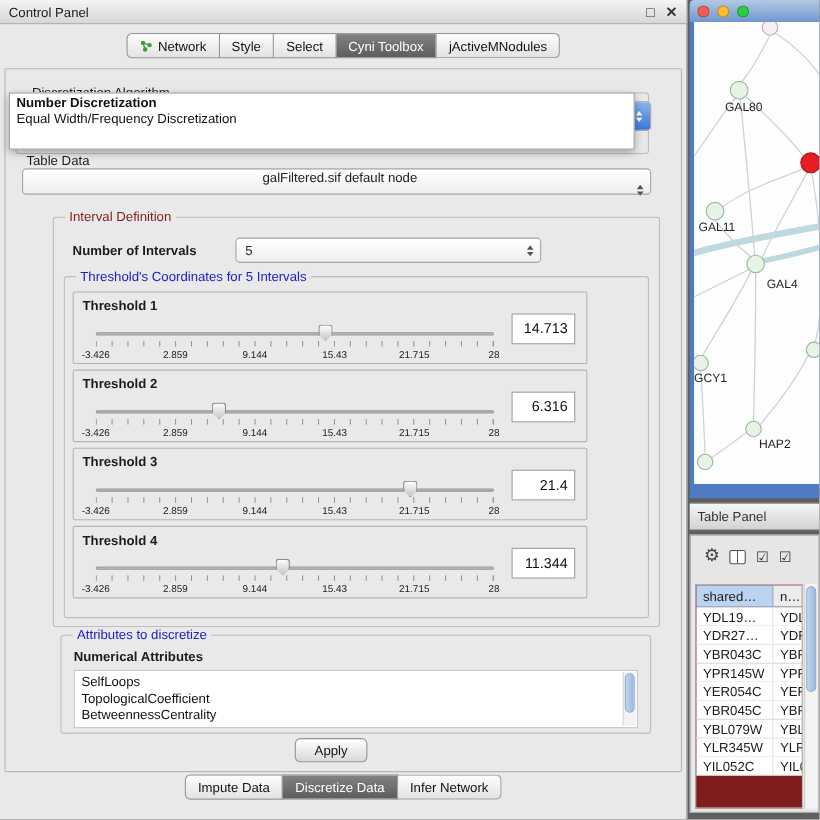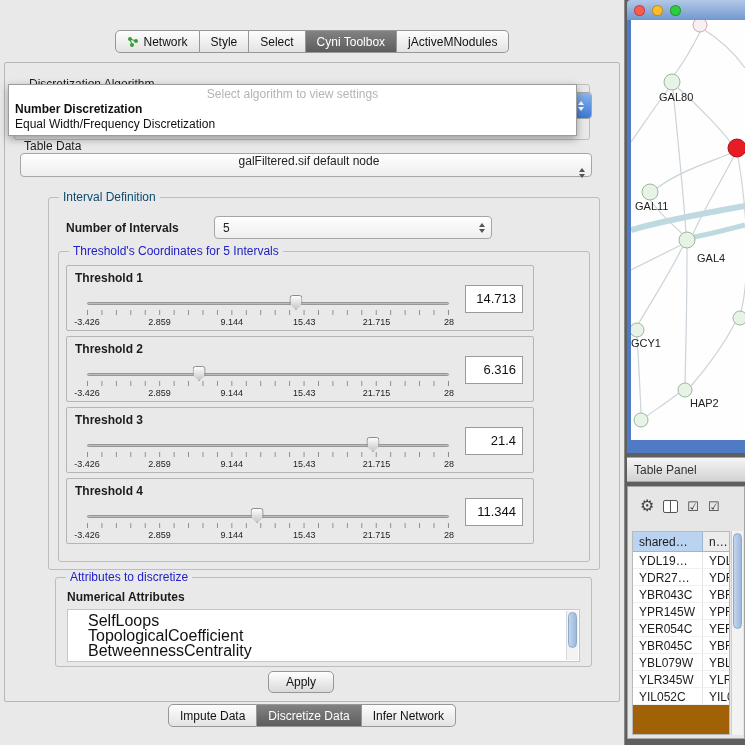--- a/index.html
+++ b/index.html
@@ -16,21 +16,21 @@
   .tabbar { position:absolute; left:0; top:30px; width:100%; display:flex; justify-content:center; }
   .tab { height:23px; display:flex; align-items:center; gap:5px; padding:0 11px; font-size:12px; background:linear-gradient(#fdfdfd,#e3e3e3); border:1px solid #979797; border-left:none; color:#111; }
   .tab:first-child { border-left:1px solid #979797; border-radius:5px 0 0 5px; }
   .tab:last-child { border-radius:0 5px 5px 0;text-align:center; }
   .tab.selected { background:linear-gradient(#828282,#5d5d5d); color:#fff; }
 
   .content-frame { position:absolute; left:4px; top:62px; width:616px; height:640px; border:1px solid #b6b6b6; border-radius:2px; background:#e9e9e9; }
 
   .group { position:absolute; border:1px solid #bdbdbd; border-radius:3px; }
   .group-title { position:absolute; top:-8px; left:10px; background:#e9e9e9; padding:0 4px; font-size:12px; white-space:nowrap; }
-  .gt-green { color:#0c4a6e; }
+  .gt-green { color:#7f1d1d; }
   .gt-blue { color:#2020c8; }
 
   .combo { position:absolute; background:linear-gradient(#ffffff,#eeeeee); border:1px solid #a6a6a6; border-radius:4px; display:flex; align-items:center; padding:0 2px 0 8px; font-size:12px; color:#222; }
   .stepper { margin-left:auto; display:flex; flex-direction:column; align-items:center; gap:2px; padding:0 4px; }
   .tri-up { width:0; height:0; border-left:3.5px solid transparent; border-right:3.5px solid transparent; border-bottom:4.5px solid #555; }
   .tri-down { width:0; height:0; border-left:3.5px solid transparent; border-right:3.5px solid transparent; border-top:4.5px solid #555; }
   .combo-cap { margin-left:auto; width:20px; align-self:stretch; border-radius:0 3px 3px 0; background:linear-gradient(#8ab4ec,#3c78d8); display:flex; flex-direction:column; align-items:center; justify-content:center; gap:2px; }
   .combo-cap .tri-up { border-bottom-color:#fff; }
   .combo-cap .tri-down { border-top-color:#fff; }
 
@@ -46,21 +46,21 @@
   .th-label { position:absolute; left:8px; top:5px; font-weight:bold; font-size:12px; }
   .th-slider { position:absolute; left:20px; top:26px; width:362px; height:38px; }
   .th-track { position:absolute; left:0; top:10px; width:100%; height:3px; background:#bdbdbd; border:1px solid #979797; border-radius:2px; }
   .th-thumb { position:absolute; top:3px; width:13px; height:15px; transform:translateX(-50%); background:linear-gradient(#fdfdfd,#c7c7c7); border:1px solid #8a8a8a; border-radius:3px; clip-path:polygon(0 0,100% 0,100% 62%,50% 100%,0 62%); }
   .th-ticks { position:absolute; left:0; top:18px; width:100%; height:5px; background-image:linear-gradient(to right,#8d8d8d 1px,transparent 1px); background-size:4% 100%; border-right:1px solid #8d8d8d; }
   .th-ticklabels { position:absolute; left:0; top:25px; width:100%; height:11px; }
   .tick-label { position:absolute; transform:translateX(-50%); font-size:9px; color:#222; white-space:nowrap; }
   .th-value { position:absolute; right:10px; top:19px; width:58px; height:28px; background:#fff; border:1px solid #9b9b9b; font-size:13px; text-align:right; line-height:26px; padding-right:6px; color:#111; }
 
   .listbox { position:absolute; background:#fff; border:1px solid #c6c6c6; overflow:hidden; }
-  .list-item { font-size:16px; height:15px; line-height:15px; padding-left:20px; color:#111; white-space:nowrap; }
+  .list-item { font-size:12px; height:15px; line-height:15px; padding-left:6px; color:#111; white-space:nowrap; }
   .vscroll { position:absolute; top:1px; bottom:1px; right:1px; width:12px; background:#f3f3f3; border-left:1px solid #d8d8d8; }
   .vthumb { position:absolute; left:1px; width:9px; border-radius:5px; background:linear-gradient(to right,#c3d5ec,#9cb9de); border:1px solid #8fa9cc; }
 
   .apply-btn { position:absolute; left:268px; top:671px; width:66px; height:22px; background:linear-gradient(#ffffff,#d9d9d9); border:1px solid #969696; border-radius:5px; font-size:12px; text-align:center; line-height:20px; color:#111; }
 
   .bottom-tabbar { position:absolute; left:0; top:704px; width:100%; display:flex; justify-content:center; }
 
   
   .net-window { position:absolute; left:627px; top:0; width:118px; height:453px; background:#4e7bc3; border-radius:4px 0 0 0; }
   .net-titlebar { position:absolute; left:0; top:0; width:100%; height:20px; background:linear-gradient(#b3c8e6,#7098cf); border-radius:4px 0 0 0; display:flex; align-items:center; padding-left:7px; gap:7px; }
@@ -76,34 +76,41 @@
   .n-pink { fill:#f8eff3; stroke:#cfa6ba; stroke-width:1; }
   .n-red { fill:#e81c24; stroke:#a81118; stroke-width:1; }
 
   
   .tp-titlebar { position:absolute; left:627px; top:457px; width:118px; height:25px; background:linear-gradient(#f5f5f5,#d3d3d3); border-top:1px solid #a7a7a7; border-bottom:1px solid #a7a7a7; display:flex; align-items:center; padding-left:7px; font-size:12px; color:#333; }
   .table-window { position:absolute; left:627px; top:486px; width:118px; height:253px; background:#e6e6e6; border:1px solid #a5a5a5; overflow:hidden; }
   .tw-toolbar { position:absolute; left:0; top:0; width:100%; height:38px; display:flex; align-items:center; gap:9px; padding-left:12px; }
   .gear { font-size:16px; color:#444; line-height:1; }
   .colicon { width:15px; height:13px; border:1px solid #555; background:linear-gradient(to right,#fff 6px,#555 6px,#555 7px,#fff 7px); border-radius:2px; }
   .checkicon { font-size:13px; color:#333; line-height:1; }
-  .tw-body { position:absolute; left:4px; top:44px; right:14px; bottom:3px; background:#a16207; border:1px solid #b9b9b9; overflow:hidden; }
+  .tw-body { position:absolute; left:4px; top:44px; right:14px; bottom:3px; background:#7f1d1d; border:1px solid #b9b9b9; overflow:hidden; }
   .thead { display:flex; height:20px; border-bottom:1px solid #9fb6cf; }
   .hc1 { width:70px; background:#b9d3f0; border-right:1px solid #9fb6cf; padding:3px 0 0 6px; font-size:12px; overflow:hidden; white-space:nowrap; }
   .hc2 { flex:1; background:#ececec; padding:3px 0 0 6px; font-size:12px; overflow:hidden; white-space:nowrap; }
   .trow { display:flex; height:17px; background:#fff; border-bottom:1px solid #f0f0f0;justify-content:flex-end; }
   .tc1 { width:70px; border-right:1px solid #e4e4e4; padding:2px 0 0 6px; font-size:12px; overflow:hidden; white-space:nowrap; }
   .tc2 { flex:1; padding:2px 0 0 6px; font-size:12px; overflow:hidden; white-space:nowrap; }
   .tw-scroll { position:absolute; right:1px; top:44px; bottom:3px; width:12px; background:#f3f3f3; border-left:1px solid #cfcfcf; }
 </style>
 </head>
 <body>
 
 <div class="control-panel">
 
+  <div class="cp-titlebar">
+    <span class="cp-title">Control Panel</span>
+    <span class="cp-winbtns">
+      <span>□</span>
+      <span style="font-weight:bold">✕</span>
+    </span>
+  </div>
 
   <div class="tabbar">
     <div class="tab">
       <svg width="12" height="12">
         <line x1="3" y1="3" x2="9" y2="5" stroke="#2a8a2a" stroke-width="1"></line>
         <line x1="3" y1="3" x2="5" y2="9" stroke="#2a8a2a" stroke-width="1"></line>
         <circle cx="3" cy="3" r="2" fill="#35a035"></circle>
           <circle cx="9" cy="5" r="2" fill="#35a035"></circle>
           <circle cx="5" cy="9" r="2" fill="#35a035"></circle>
       </svg>
@@ -129,21 +136,20 @@
     <span class="group-title">Discretization Algorithm</span>
   </div>
   <div class="combo" style="left:22px; top:92px; width:570px; height:27px; padding-right:0;">
     <span class="combo-cap">
         <span class="tri-up"></span>
         <span class="tri-down"></span>
       </span>
   </div>
 
   <div class="dropdown-overlay">
-    <div class="dd-header">Select algorithm to view settings</div>
     <div class="dd-option bold">Number Discretization</div>
     <div class="dd-option">Equal Width/Frequency Discretization</div>
   </div>
 
   <div class="plain-label" style="left:24px; top:139px;">Table Data</div>
   <div class="combo" style="left:20px; top:153px; width:572px; height:24px;flex-direction:column;">
     <span>galFiltered.sif default node</span>
     <span class="stepper">
         <span class="tri-up"></span>
         <span class="tri-down"></span>

